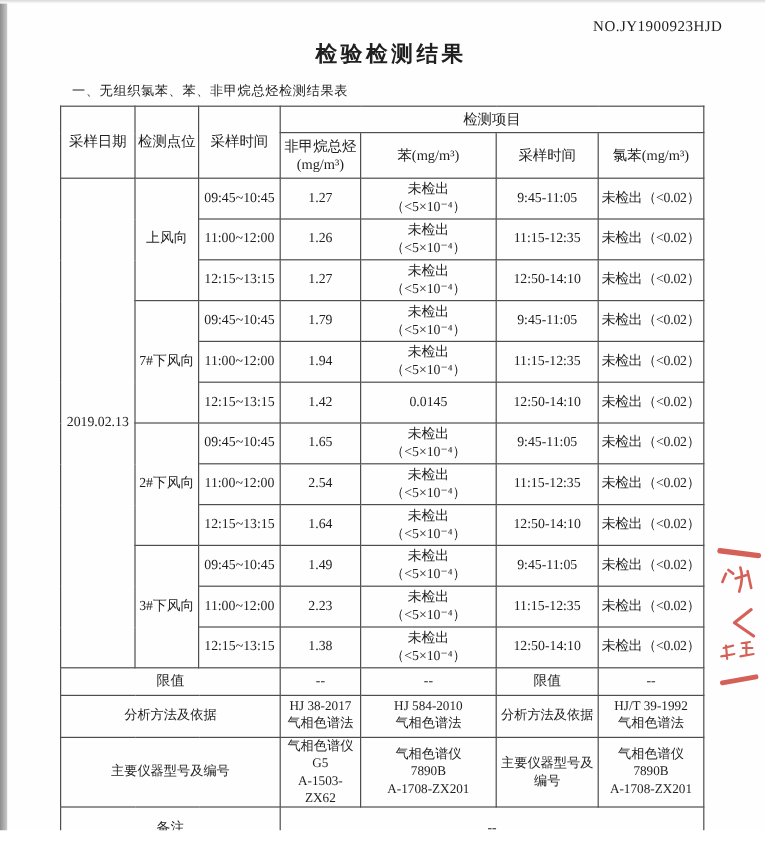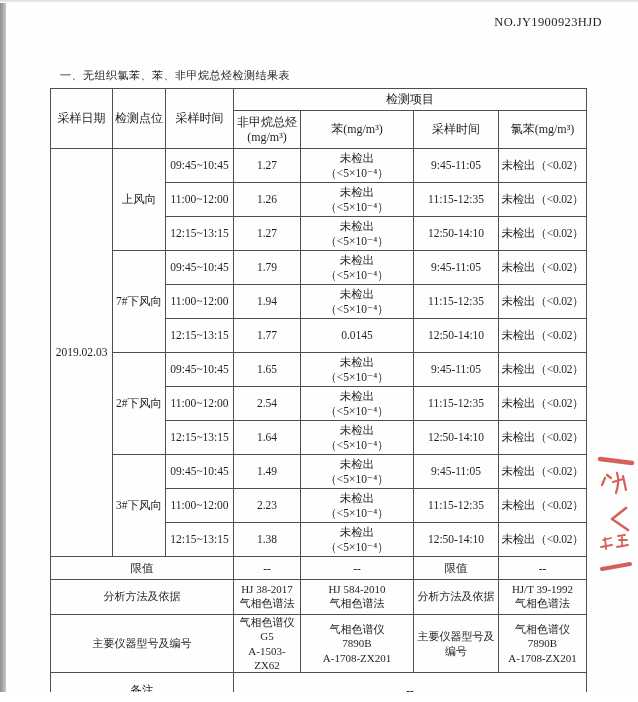--- a/index.html
+++ b/index.html
@@ -34,20 +34,21 @@
   .annotation{position:absolute;left:596px;top:448px;width:42px;height:140px;}
 </style>
 </head>
 <body>
 
 <div class="page">
   <div class="edge-left"></div>
   <div class="edge-top"></div>
 
   <div class="doc-no">NO.JY1900923HJD</div>
+  <div class="title">检验检测结果</div>
   <div class="section-title">一、无组织氯苯、苯、非甲烷总烃检测结果表</div>
 
   <table class="report">
     <colgroup>
       <col style="width:62px">
         <col style="width:53px">
         <col style="width:68px">
       <col style="width:67px">
         <col style="width:113px">
         <col style="width:85px">
@@ -62,21 +63,21 @@
       </tr>
       <tr class="rh-sub">
         <td>非甲烷总烃
 (mg/m³)</td>
         <td>苯(mg/m³)</td>
         <td>采样时间</td>
         <td>氯苯(mg/m³)</td>
       </tr>
 
       <tr class="rh-data">
-        <td rowspan="12">2019.02.03</td>
+        <td rowspan="12">2019.02.13</td>
         <td rowspan="3">上风向</td>
         <td>09:45~10:45</td>
         <td>1.27</td>
         <td>未检出
 （&lt;5×10⁻⁴）</td>
         <td>9:45-11:05</td>
         <td class="cb">未检出（&lt;0.02）</td>
       </tr>
       <tr class="rh-data">
         <td>11:00~12:00</td>
@@ -107,21 +108,21 @@
       <tr class="rh-data">
         <td>11:00~12:00</td>
         <td>1.94</td>
         <td>未检出
 （&lt;5×10⁻⁴）</td>
         <td>11:15-12:35</td>
         <td class="cb">未检出（&lt;0.02）</td>
       </tr>
       <tr class="rh-data">
         <td>12:15~13:15</td>
-        <td>1.77</td>
+        <td>1.42</td>
         <td>0.0145</td>
         <td>12:50-14:10</td>
         <td class="cb">未检出（&lt;0.02）</td>
       </tr>
 
       <tr class="rh-data">
         <td rowspan="3">2#下风向</td>
         <td>09:45~10:45</td>
         <td>1.65</td>
         <td>未检出

